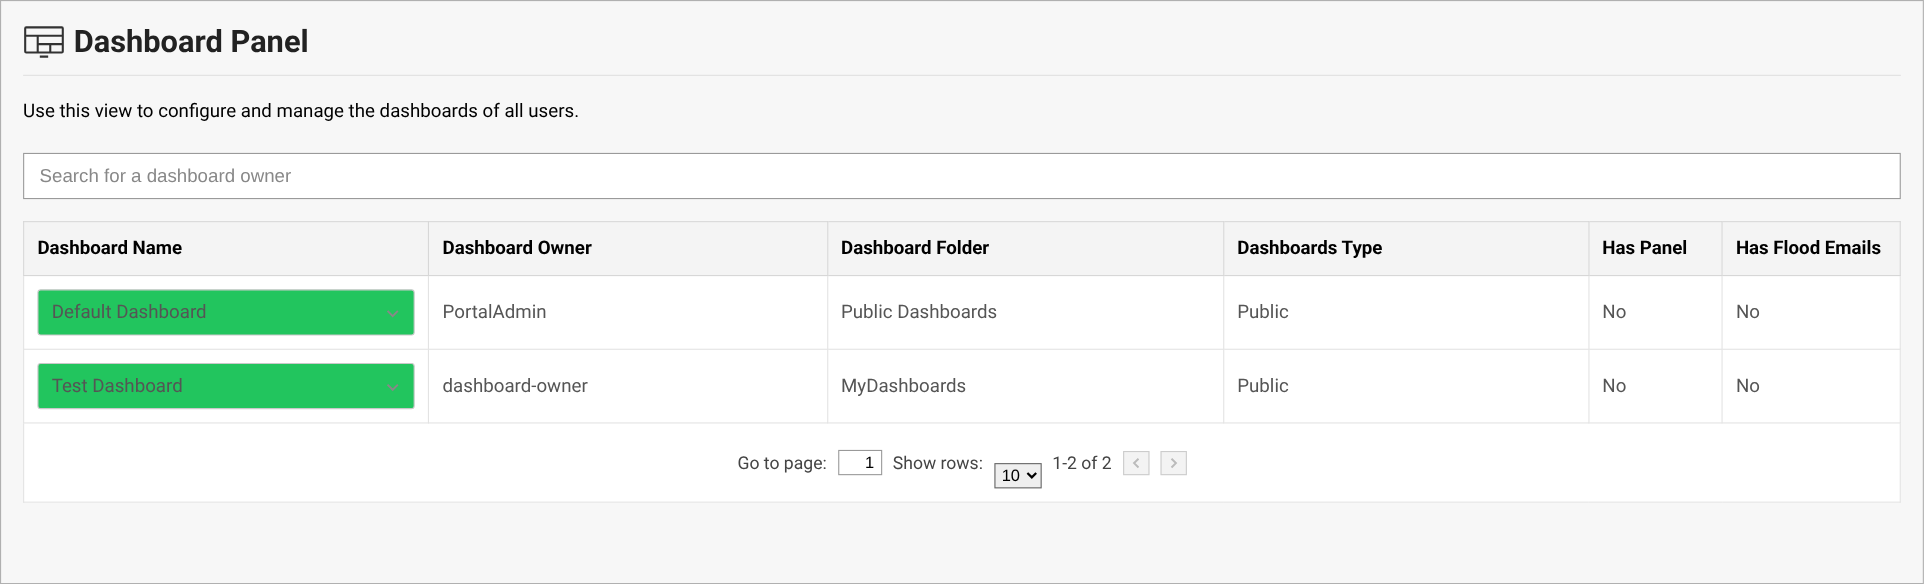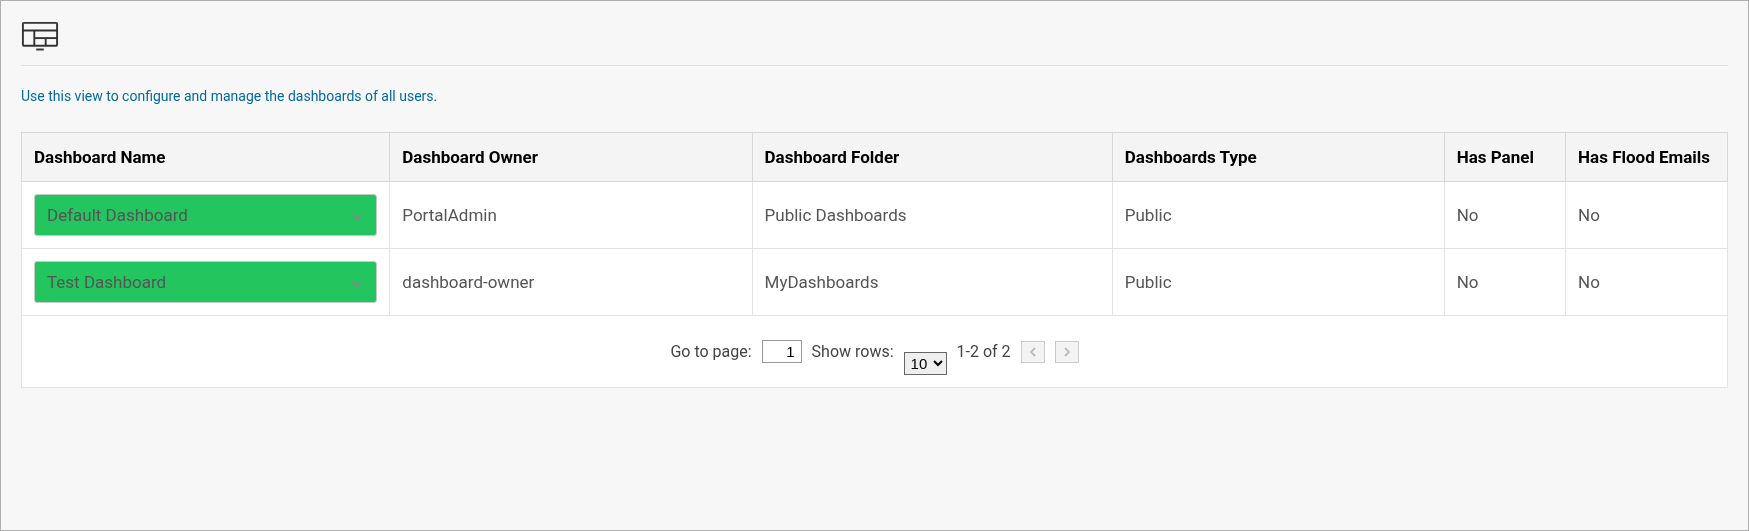--- a/index.html
+++ b/index.html
@@ -35,22 +35,22 @@
     width: 38px;
     height: 30px;
     flex-shrink: 0;
   }
   .hr {
     border: none;
     border-top: 1px solid #e0e0e0;
     margin-bottom: 22px;
   }
   .description {
-    color: #0369a1;
-    font-size: 14px;
+    color: #000000;
+    font-size: 17px;
     margin-bottom: 28px;
   }
   .search-input {
     width: 100%;
     padding: 10px 14px;
     font-size: 17px;
     border: 1px solid #9a9a9a;
     background: #fff;
     color: #333;
     margin-bottom: 20px;
@@ -151,26 +151,28 @@
     <span class="icon-dashboard">
       <svg viewBox="0 0 40 32" fill="none" stroke="#333" stroke-width="2">
         <rect x="2" y="2" width="36" height="24" rx="1"></rect>
         <line x1="2" y1="10" x2="38" y2="10"></line>
         <line x1="14" y1="10" x2="14" y2="26"></line>
         <line x1="14" y1="18" x2="38" y2="18"></line>
         <line x1="26" y1="18" x2="26" y2="26"></line>
         <line x1="16" y1="30" x2="24" y2="30"></line>
       </svg>
     </span>
+    <h1 class="title">Dashboard Panel</h1>
   </div>
 
   <hr class="hr">
 
   <p class="description">Use this view to configure and manage the dashboards of all users.</p>
 
+  <input type="text" class="search-input" placeholder="Search for a dashboard owner" style="">
 
   <table class="data-table">
     <thead>
       <tr>
         <th class="col-name">Dashboard Name</th>
         <th class="col-owner">Dashboard Owner</th>
         <th class="col-folder">Dashboard Folder</th>
         <th class="col-type">Dashboards Type</th>
         <th class="col-alerts">Has Panel</th>
         <th class="col-flood">Has Flood Emails</th>

